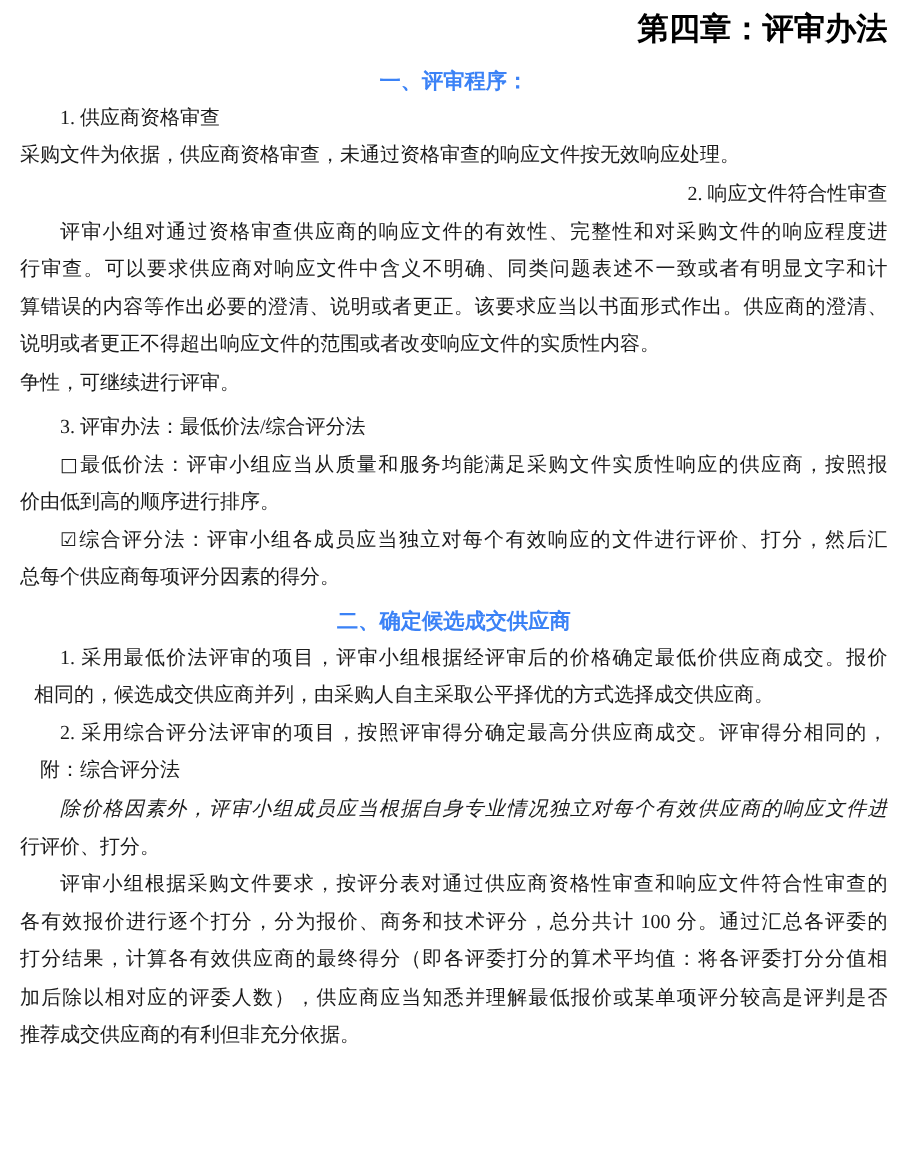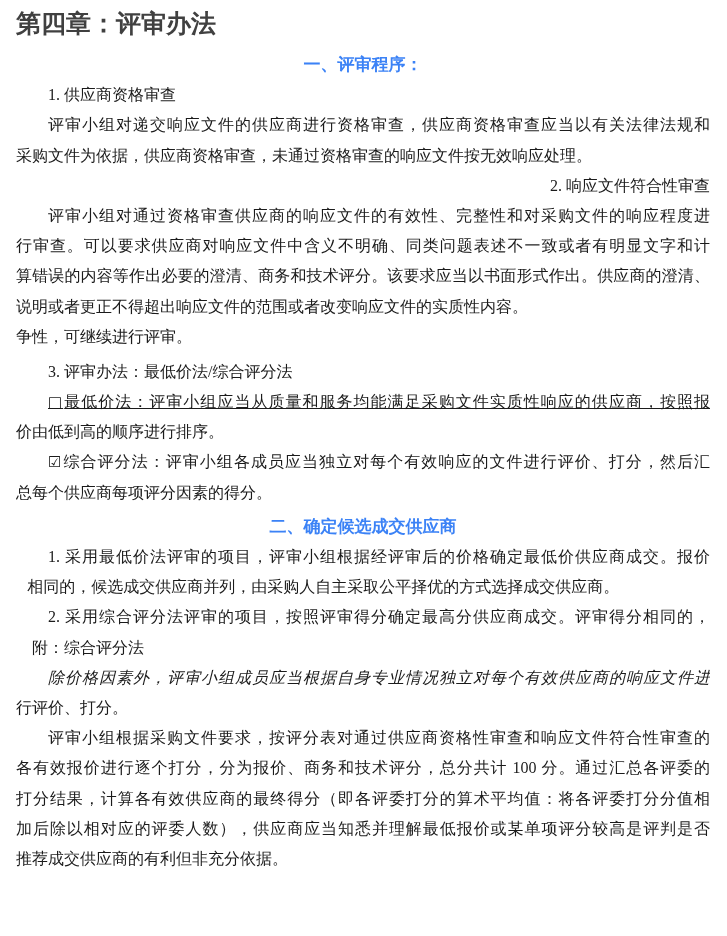--- a/index.html
+++ b/index.html
@@ -12,23 +12,23 @@
     color: #1b1b1b;
     padding: 6px 17px 0 16px;
     overflow: hidden;
     font-family: "Liberation Serif", "DejaVu Serif", serif;
   }
   .doc-title {
     font-family: "Liberation Sans", "DejaVu Sans", sans-serif;
     font-weight: bold;
     font-size: 25px;
     line-height: 34px;
-    text-align: left;
+    text-align: right;
     margin: 0 0 10px 0;
-    color: #404040;
+    color: #000000;
   }
   .doc-body { width: 694px; }
   .line {
     font-size: 16px;
     height: 30.2px;
     line-height: 30.2px;
     overflow: hidden;
     white-space: normal;
   }
   .line.justify {
@@ -49,30 +49,29 @@
   }
 </style>
 </head>
 <body>
 
 <div class="page">
   <h1 class="doc-title">第四章：评审办法</h1>
   <div class="doc-body" id="doc-body">
       <div class="line heading"><span>一、评审程序：</span></div>
       <div class="line" style="padding-left: 32px;"><span>1. 供应商资格审查</span></div>
-      <div class="line justify" style="padding-left: 32px;"><span>评审小组对递交响应文件的供应商进行资格审查，供应商资格审查应当以有关法律法规和</span></div>
       <div class="line"><span>采购文件为依据，供应商资格审查，未通过资格审查的响应文件按无效响应处理。</span></div>
       <div class="line" style="padding-left: 32px; text-align: right;"><span>2. 响应文件符合性审查</span></div>
       <div class="line justify" style="padding-left: 32px;"><span>评审小组对通过资格审查供应商的响应文件的有效性、完整性和对采购文件的响应程度进</span></div>
       <div class="line justify"><span>行审查。可以要求供应商对响应文件中含义不明确、同类问题表述不一致或者有明显文字和计</span></div>
-      <div class="line justify"><span>算错误的内容等作出必要的澄清、商务和技术评分。该要求应当以书面形式作出。供应商的澄清、</span></div>
+      <div class="line justify"><span>算错误的内容等作出必要的澄清、说明或者更正。该要求应当以书面形式作出。供应商的澄清、</span></div>
       <div class="line"><span>说明或者更正不得超出响应文件的范围或者改变响应文件的实质性内容。</span></div>
       <div class="line"><span>争性，可继续进行评审。</span></div>
       <div class="line" style="padding-left: 32px; margin-top: 5px;"><span>3. 评审办法：最低价法/综合评分法</span></div>
-      <div class="line justify" style="padding-left: 32px; text-decoration: underline;"><span class="checkbox">□</span><span>最低价法：评审小组应当从质量和服务均能满足采购文件实质性响应的供应商，按照报</span></div>
+      <div class="line justify" style="padding-left: 32px;"><span class="checkbox">□</span><span>最低价法：评审小组应当从质量和服务均能满足采购文件实质性响应的供应商，按照报</span></div>
       <div class="line"><span>价由低到高的顺序进行排序。</span></div>
       <div class="line justify" style="padding-left: 32px;"><span class="checkbox">☑</span><span>综合评分法：评审小组各成员应当独立对每个有效响应的文件进行评价、打分，然后汇</span></div>
       <div class="line"><span>总每个供应商每项评分因素的得分。</span></div>
       <div class="line heading" style="margin-top: 4px;"><span>二、确定候选成交供应商</span></div>
       <div class="line justify" style="padding-left: 32px;"><span>1. 采用最低价法评审的项目，评审小组根据经评审后的价格确定最低价供应商成交。报价</span></div>
       <div class="line" style="padding-left: 11.2px;"><span>相同的，候选成交供应商并列，由采购人自主采取公平择优的方式选择成交供应商。</span></div>
       <div class="line justify" style="padding-left: 32px;"><span>2. 采用综合评分法评审的项目，按照评审得分确定最高分供应商成交。评审得分相同的，</span></div>
       <div class="line" style="padding-left: 16px;"><span>附：综合评分法</span></div>
       <div class="line justify" style="padding-left: 32px; font-style: italic;"><span>除价格因素外，评审小组成员应当根据自身专业情况独立对每个有效供应商的响应文件进</span></div>
       <div class="line"><span>行评价、打分。</span></div>

